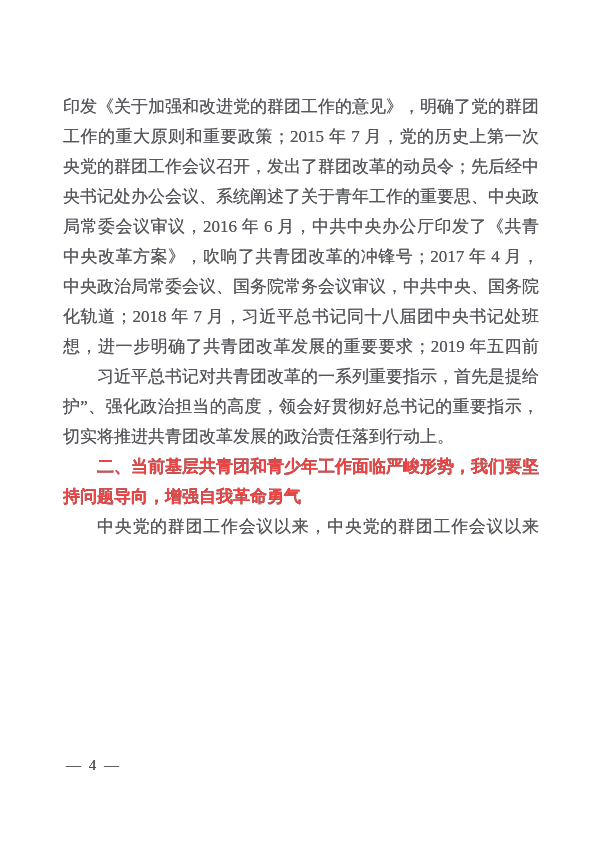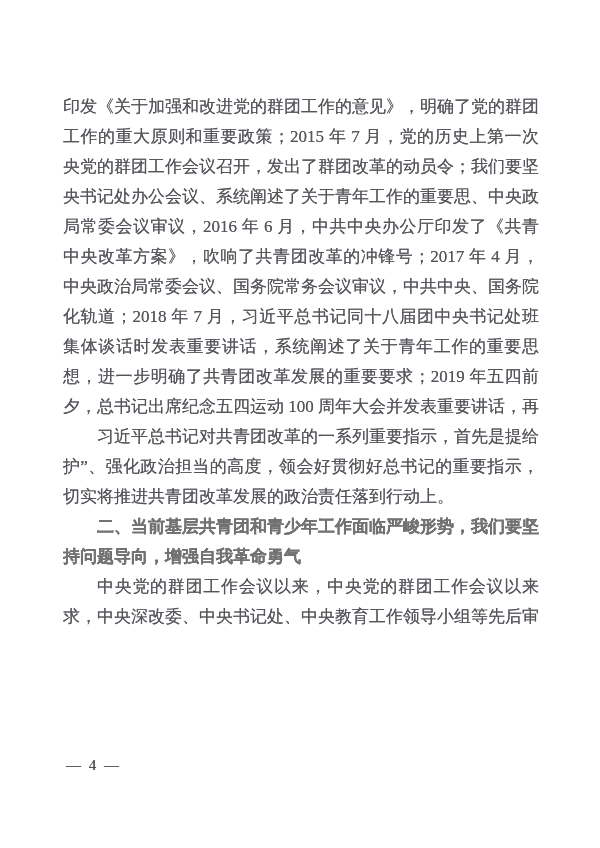--- a/index.html
+++ b/index.html
@@ -35,21 +35,21 @@
   .line.end {
     text-align: left;
     text-align-last: auto;
   }
   .indent {
     text-indent: 2em;
   }
   .heading .line {
     font-family: "Liberation Sans", sans-serif;
     font-weight: bold;
-    color: #737373;
+    color: #ef4444;
     text-shadow: 0 0 0.5px rgba(44, 44, 46, 0.9);
   }
   .footer {
     position: absolute;
     left: 66px;
     top: 753px;
     height: 24px;
     line-height: 24px;
     font-size: 15px;
     letter-spacing: 2px;
@@ -60,43 +60,40 @@
 </style>
 </head>
 <body>
 
 <div class="page">
   <div class="text-block">
 
     <div class="para">
       <div class="line">印发《关于加强和改进党的群团工作的意见》，明确了党的群团</div>
       <div class="line">工作的重大原则和重要政策；2015 年 7 月，党的历史上第一次中</div>
-      <div class="line">央党的群团工作会议召开，发出了群团改革的动员令；我们要坚</div>
+      <div class="line">央党的群团工作会议召开，发出了群团改革的动员令；先后经中</div>
       <div class="line">央书记处办公会议、系统阐述了关于青年工作的重要思、中央政治</div>
       <div class="line">局常委会议审议，2016 年 6 月，中共中央办公厅印发了《共青团</div>
       <div class="line">中央改革方案》，吹响了共青团改革的冲锋号；2017 年 4 月，经</div>
       <div class="line">中央政治局常委会议、国务院常务会议审议，中共中央、国务院</div>
       <div class="line">化轨道；2018 年 7 月，习近平总书记同十八届团中央书记处班子</div>
-      <div class="line">集体谈话时发表重要讲话，系统阐述了关于青年工作的重要思</div>
       <div class="line">想，进一步明确了共青团改革发展的重要要求；2019 年五四前</div>
-      <div class="line">夕，总书记出席纪念五四运动 100 周年大会并发表重要讲话，再</div>
     </div>
 
     <div class="para">
       <div class="line indent">习近平总书记对共青团改革的一系列重要指示，首先是提给</div>
       <div class="line">护”、强化政治担当的高度，领会好贯彻好总书记的重要指示，</div>
       <div class="line end">切实将推进共青团改革发展的政治责任落到行动上。</div>
     </div>
 
     <div class="heading">
       <div class="line indent">二、当前基层共青团和青少年工作面临严峻形势，我们要坚</div>
       <div class="line end">持问题导向，增强自我革命勇气</div>
     </div>
 
     <div class="para">
       <div class="line indent">中央党的群团工作会议以来，中央党的群团工作会议以来</div>
-      <div class="line">求，中央深改委、中央书记处、中央教育工作领导小组等先后审</div>
     </div>
 
   </div>
 
   <div class="footer">— 4 —</div>
 </div>
 
 </body></html>

